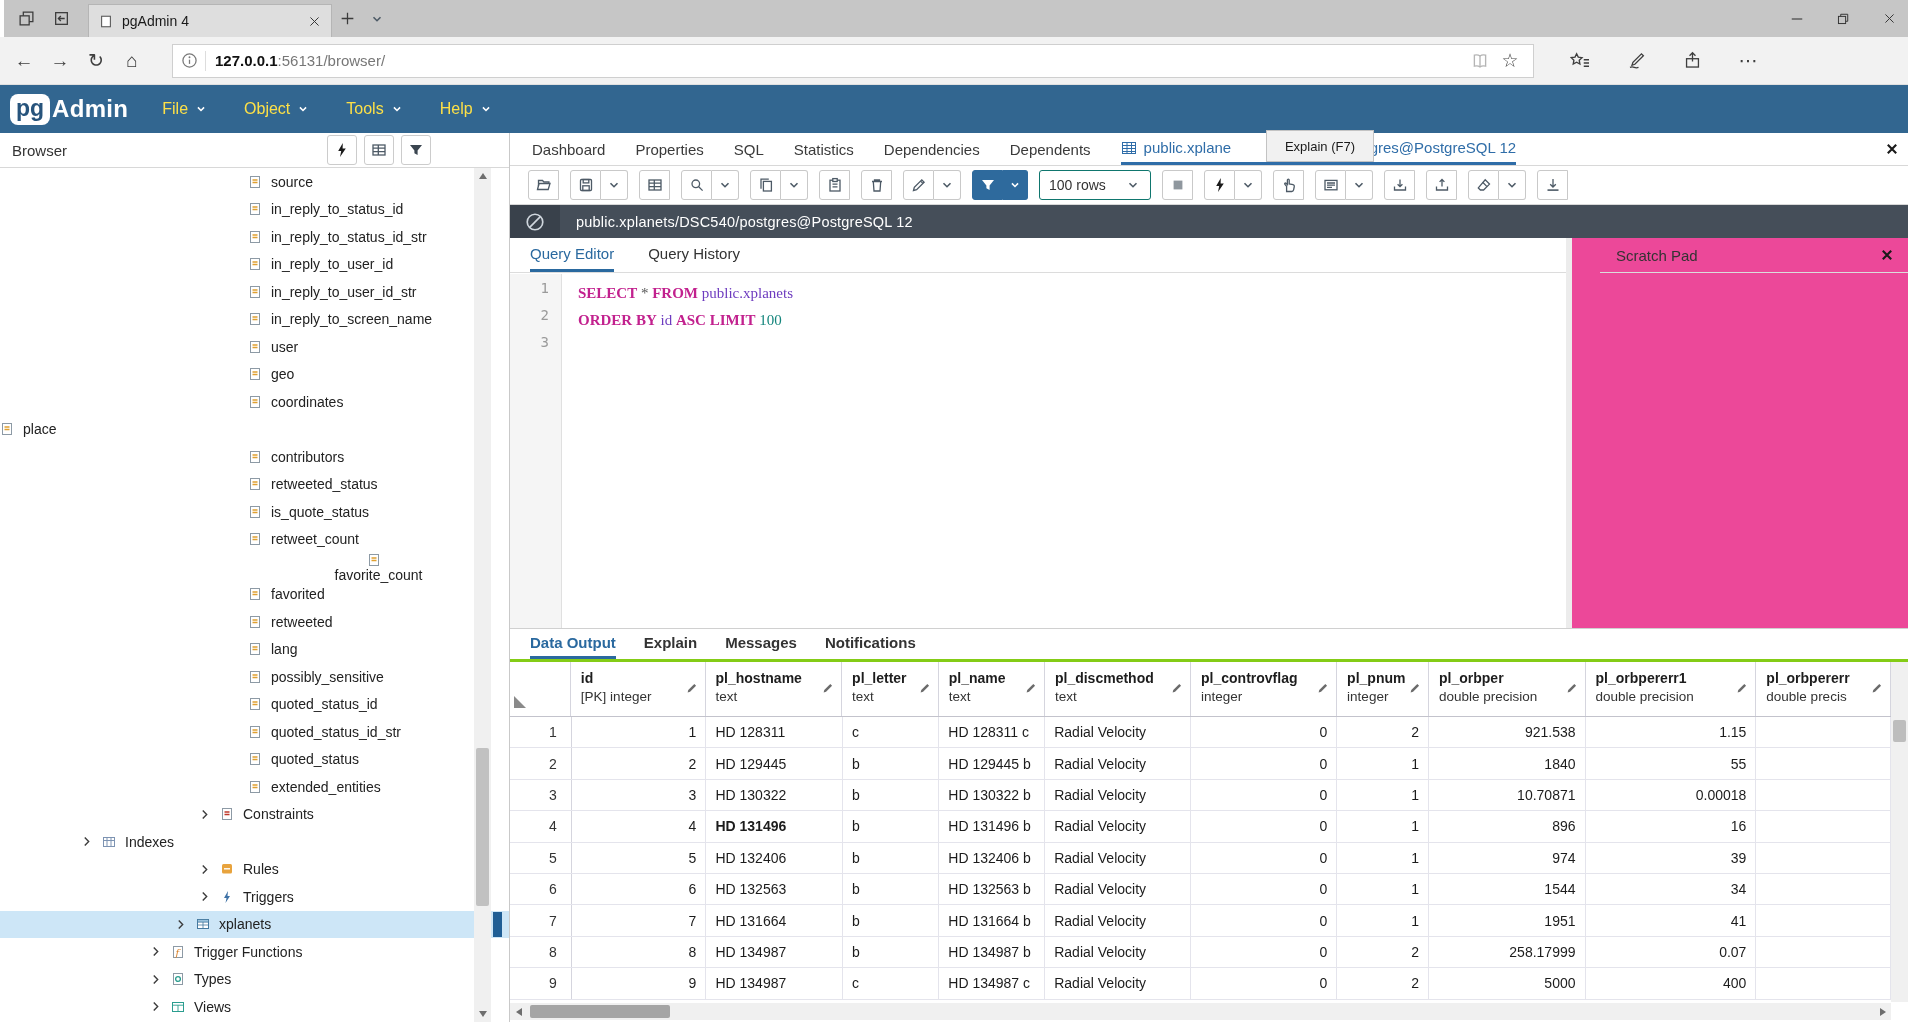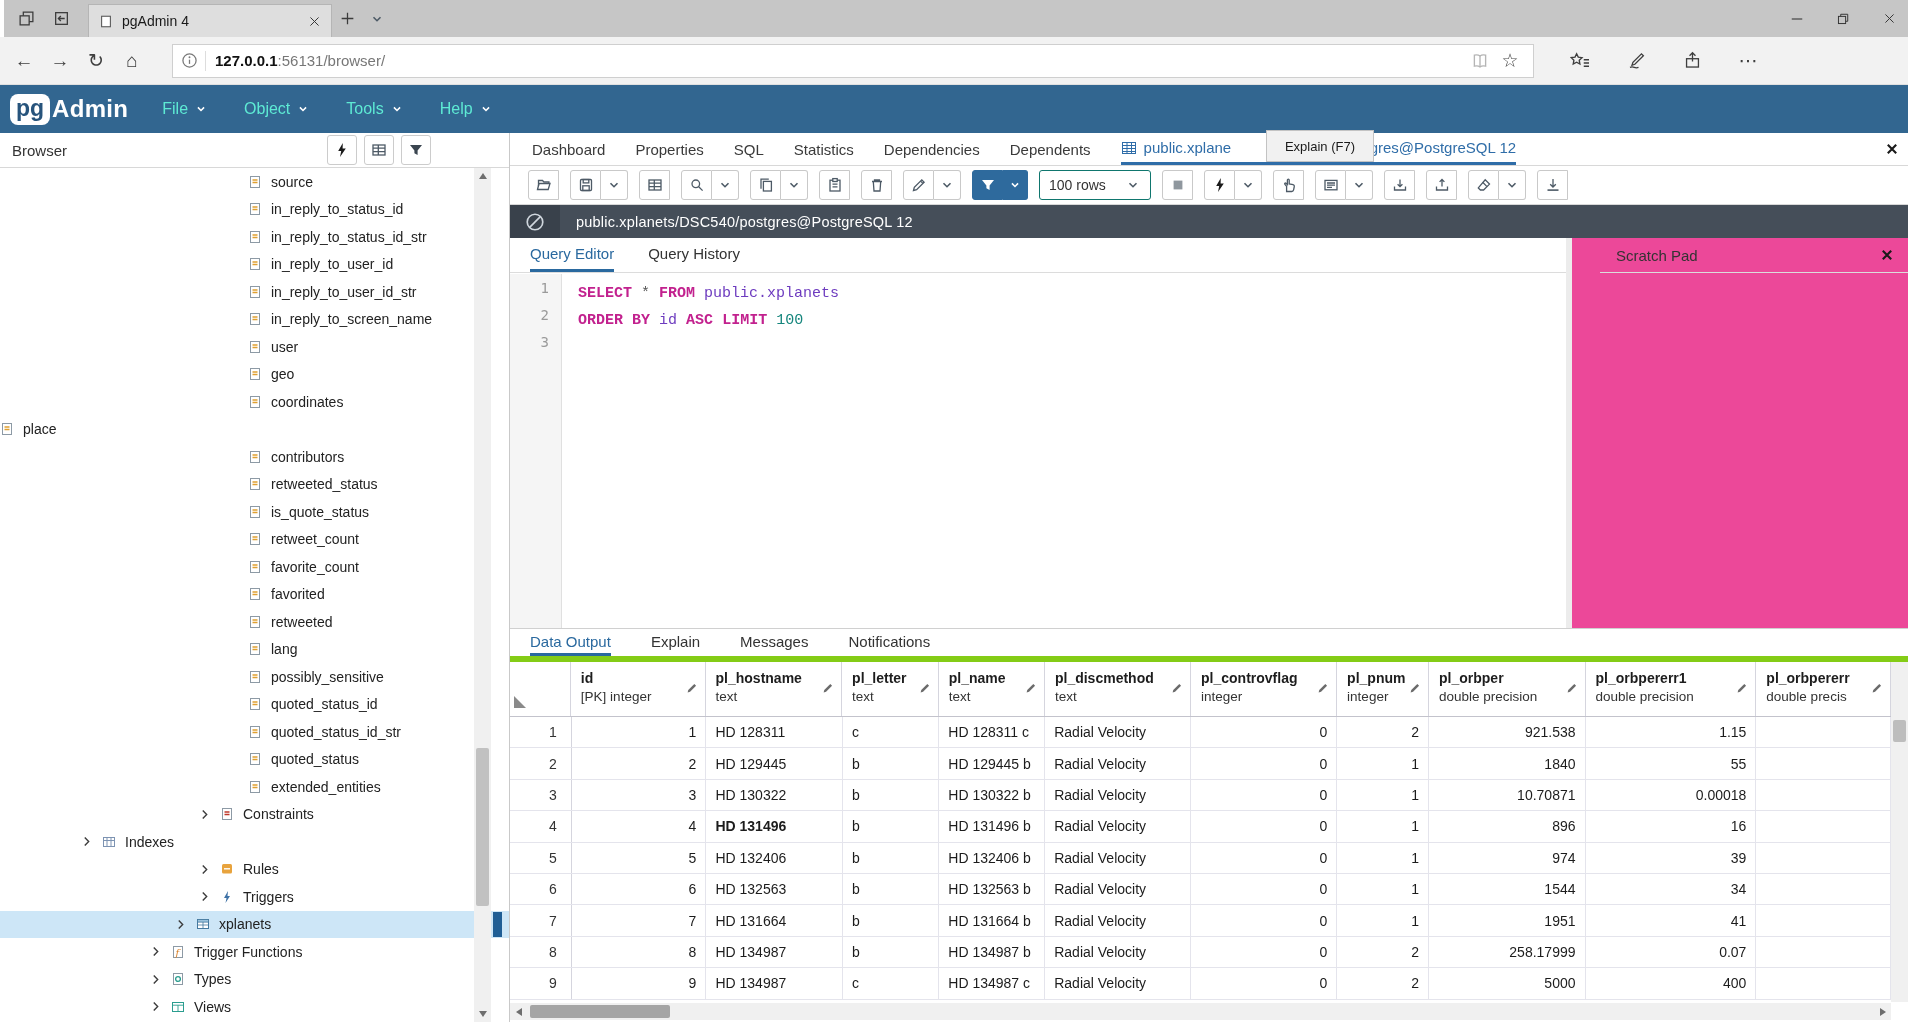--- a/index.html
+++ b/index.html
@@ -31,21 +31,21 @@
 .ubic{width:30px;height:28px;display:flex;align-items:center;justify-content:center;color:#9a9a9a;}
 #urlbar .right{display:flex;margin-left:28px;gap:20px;}
 #urlbar .right .navic{font-size:19px;}
 
 
 #pgheader{position:absolute;left:0;top:85px;width:100%;height:48px;background:var(--accent);display:flex;align-items:center;}
 #logo{display:flex;align-items:center;margin-left:10px;}
 #logo .pgbox{background:#fff;color:#27547c;font-weight:bold;font-size:23px;padding:1px 6px 3px;border-radius:8px;}
 #logo .adm{color:#fff;font-weight:bold;font-size:24px;margin-left:2px;letter-spacing:.3px;}
 #pg-menus{display:flex;margin-left:34px;gap:36px;}
-.menu-item{display:flex;align-items:center;gap:6px;color:#5eead4;font-size:16px;cursor:default;}
+.menu-item{display:flex;align-items:center;gap:6px;color:#fde047;font-size:16px;cursor:default;}
 
 
 #sidebar{position:absolute;left:0;top:133px;width:510px;bottom:0;background:#fff;border-right:1px solid #c9c9c9;}
 #sbheader{position:absolute;left:0;top:0;width:100%;height:35px;border-bottom:1px solid #d8d8d8;display:flex;align-items:center;}
 #sbtitle{margin-left:12px;font-size:15px;color:#333;}
 #sbbtns{position:absolute;right:78px;top:2px;display:flex;gap:7px;}
 .sbtn{width:30px;height:30px;border:1px solid #ccc;border-radius:3px;background:#fff;display:flex;align-items:center;justify-content:center;}
 #tree{position:absolute;left:0;top:35px;right:0;bottom:0;overflow:hidden;}
 .trow{position:relative;height:27.5px;display:flex;align-items:center;font-size:14px;color:#222;white-space:nowrap;}
 .trow.sel{background:var(--sel);}
@@ -78,34 +78,34 @@
 #connlabel{margin-left:16px;font-size:14.5px;letter-spacing:.2px;}
 
 
 #editor{position:absolute;left:0;top:105px;width:1056px;height:390px;background:#fff;}
 #qtabs{height:35px;border-bottom:1px solid #dcdcdc;display:flex;gap:34px;padding-left:20px;}
 .ptab{display:flex;align-items:center;font-size:15px;color:#333;border-bottom:3px solid transparent;}
 .ptab.active{color:#2a699f;border-bottom-color:#2a699f;}
 #codearea{position:absolute;left:0;top:36px;right:0;bottom:0;display:flex;}
 #gutter{width:52px;background:#f5f5f5;border-right:1px solid #e0e0e0;padding-top:6px;}
 #gutter .ln{height:27px;text-align:right;padding-right:12px;font-family:"DejaVu Sans Mono",monospace;font-size:14px;color:#9a9a9a;}
-#code{flex:1;padding:6px 0 0 16px;font-family:Liberation Mono, monospace;font-size:15px;}
+#code{flex:1;padding:6px 0 0 16px;font-family:Liberation Serif, serif;font-size:15px;}
 #code .cl{height:27px;line-height:27px;white-space:pre;}
 .tk-kw{color:var(--kw);font-weight:bold;}
 .tk-id2{color:var(--ident);}
 .tk-num{color:var(--num);}
 .tk-op{color:#555;}
 #vdivider{position:absolute;left:1056px;top:105px;width:6px;height:390px;background:#ececec;}
 #scratch{position:absolute;left:1062px;top:105px;right:0;height:390px;background:#ec4899;padding-left:28px;}
 #scratchhead{height:35px;border-bottom:1px solid #dcdcdc;display:flex;align-items:center;justify-content:space-between;padding:0 14px 0 16px;font-size:15px;color:#333;}
 #scratchbody{position:absolute;left:0;top:36px;right:0;bottom:0;}
 
 
 #output{position:absolute;left:0;top:495px;right:0;bottom:0;background:#fff;border-top:1px solid #d0d0d0;}
-#otabs{height:33px;border-bottom:6px solid #84cc16;display:flex;gap:40px;padding-left:20px;}
+#otabs{height:33px;border-bottom:3px solid #84cc16;display:flex;gap:28px;padding-left:20px;font-weight:bold;}
 #grid{position:absolute;left:0;top:33px;right:17px;bottom:20px;overflow:hidden;}
 #ghead{display:flex;height:55px;border-bottom:1px solid #c3c3cc;background:#fff;}
 .hcell{position:relative;border-right:1px solid #d5d5de;padding:7px 22px 0 10px;}
 .hcell .nm{font-size:14px;font-weight:bold;color:#1d1d1d;line-height:19px;white-space:nowrap;}
 .hcell .tp{font-size:13.5px;color:#333;line-height:18px;white-space:nowrap;}
 .hcell .pen{position:absolute;right:6px;top:19px;}
 #gcorner{width:64px;border-right:1px solid #d5d5de;position:relative;}
 #gcorner .tri{position:absolute;left:4px;bottom:8px;width:0;height:0;border-bottom:12px solid #8a8a8a;border-right:12px solid transparent;}
 .grow{display:flex;height:31.4px;border-bottom:1px solid #e4e4ec;}
 .gcell{border-right:1px solid #e4e4ec;font-size:14px;color:#1c1c1c;display:flex;align-items:center;padding:0 9px;white-space:nowrap;overflow:hidden;}
@@ -423,21 +423,21 @@
         </div>
         <div class="trow" style="padding-left: 248px;">
           <span class="ti">
             <svg width="14" height="14" viewBox="0 0 14 14">
               <rect x="2.5" y="1.5" width="9" height="11" fill="#fff" stroke="#8d9aa5"></rect>
               <path d="M4.5 5h5M4.5 7.5h5" stroke="#e0a030" stroke-width="1.5"></path>
             </svg>
           </span>
           <span>retweet_count</span>
         </div>
-        <div class="trow" style="padding-left: 248px;">
+        <div class="trow" style="padding-left: 248px; flex-direction: column;">
           <span class="ti">
             <svg width="14" height="14" viewBox="0 0 14 14">
               <rect x="2.5" y="1.5" width="9" height="11" fill="#fff" stroke="#8d9aa5"></rect>
               <path d="M4.5 5h5M4.5 7.5h5" stroke="#e0a030" stroke-width="1.5"></path>
             </svg>
           </span>
           <span>favorite_count</span>
         </div>
         <div class="trow" style="padding-left: 248px;">
           <span class="ti">

